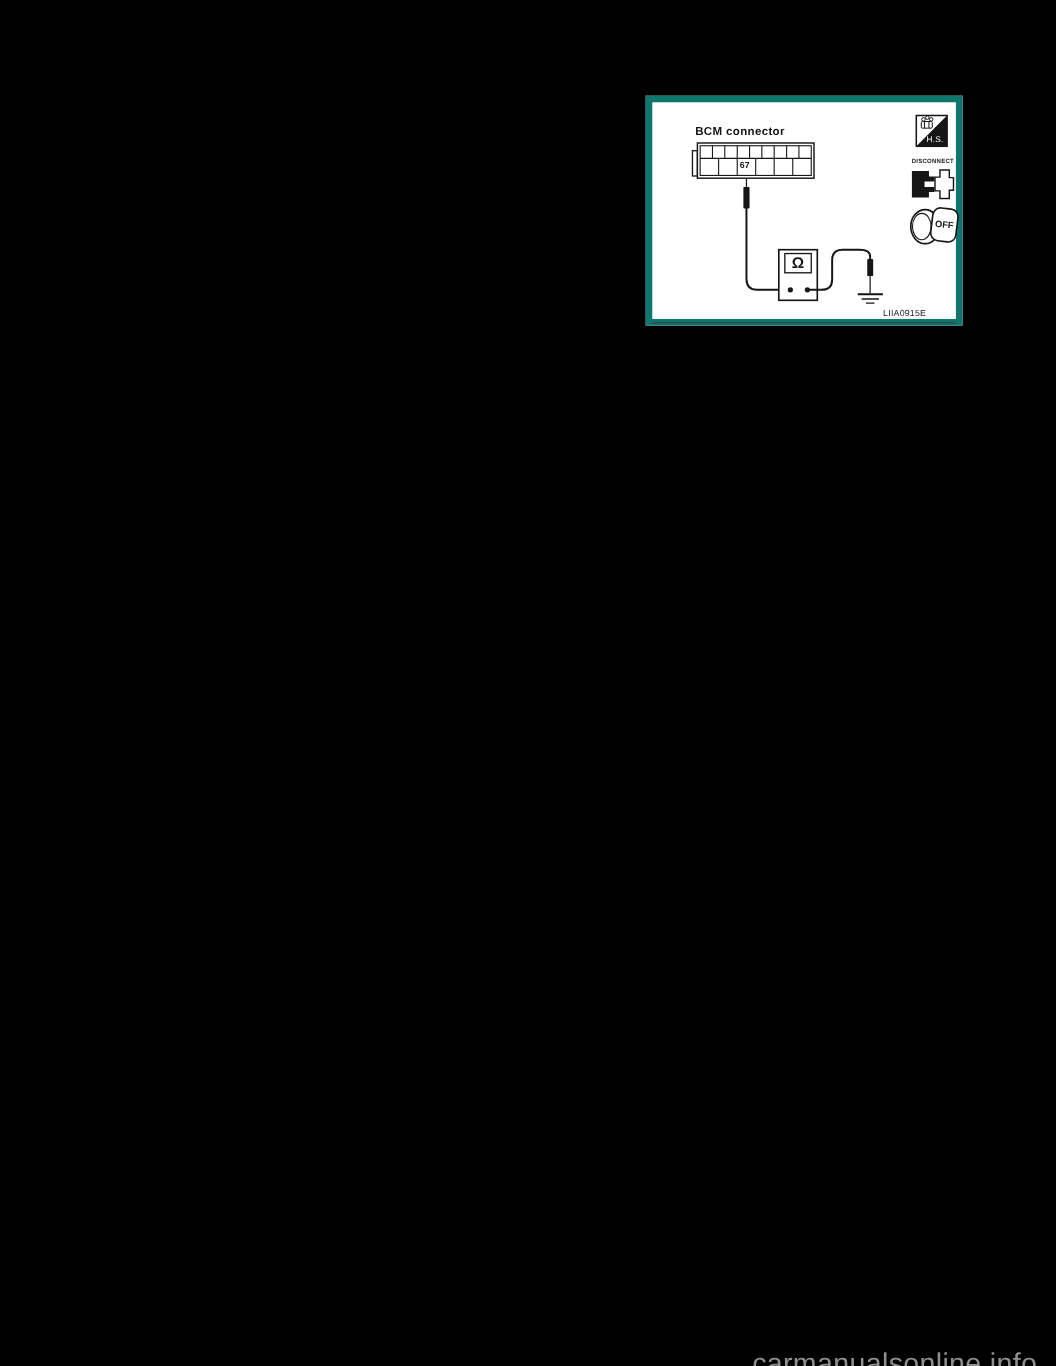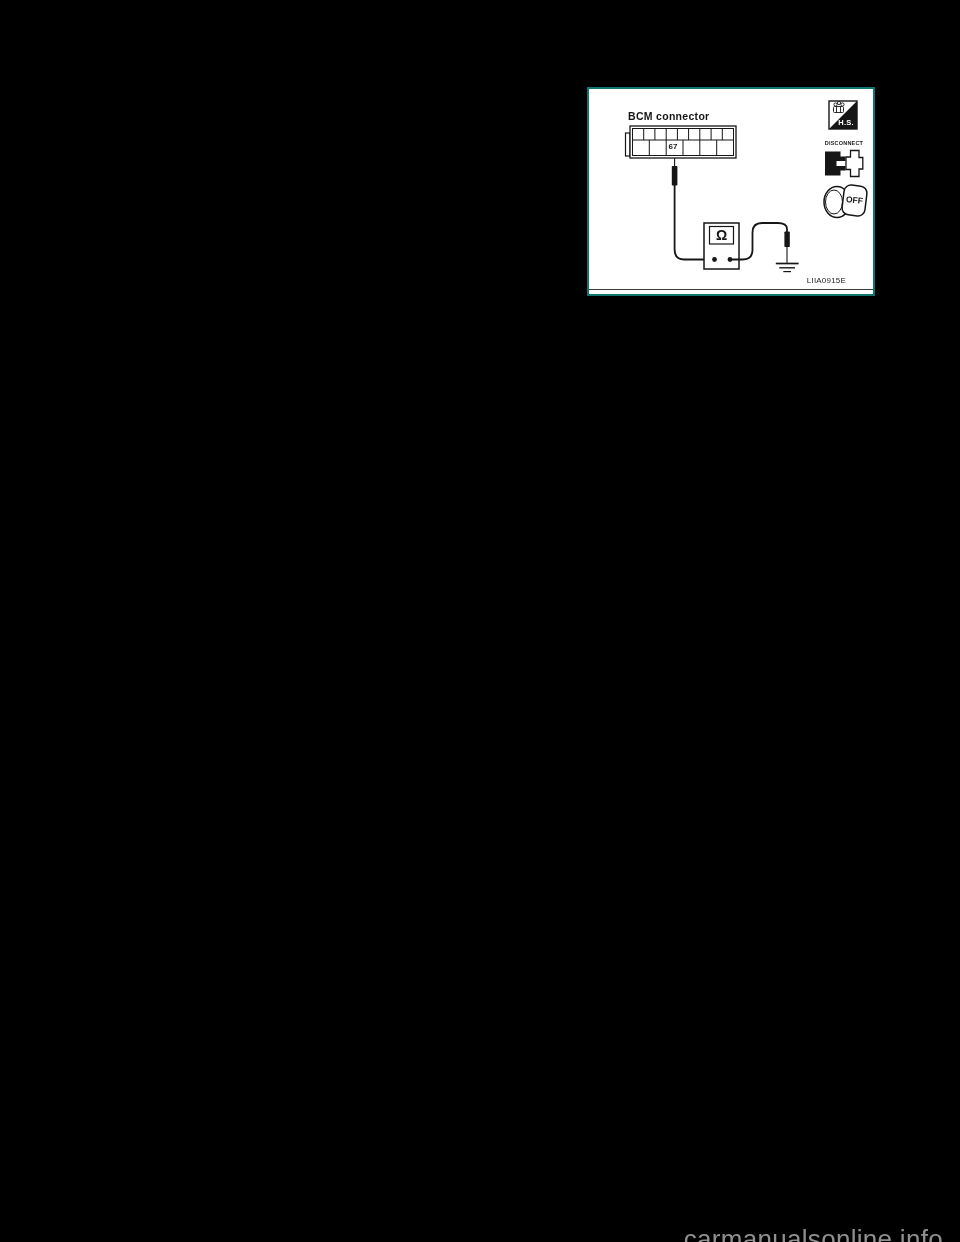--- a/index.html
+++ b/index.html
@@ -9,21 +9,21 @@
     position: relative;
     overflow: hidden;
     font-family: "Liberation Sans", sans-serif;
   }
 
   .figure-panel {
     position: absolute;
     left: 587px; top: 87px;
     width: 288px; height: 209px;
     background: #fff;
-    border: 2px solid #0f766e;
+    border: 6px solid #0f766e;
     box-sizing: border-box;
   }
   .figure-panel svg { position: absolute; left: 0; top: 0; }
 
   .frame-bottom-line {
     position: absolute;
     left: 0; right: 0; top: 200px;
     height: 0;
     border-top: 1px solid #3a3a3a;
   }
@@ -38,21 +38,21 @@
     left: 77px; top: 52.5px; width: 14px;
     text-align: center; font-size: 8px; font-weight: 700;
   }
   .ohm-symbol {
     left: 120px; top: 137px; width: 25px; height: 18px;
     line-height: 18px; text-align: center;
     font-size: 14px; font-weight: 700;
   }
   .hs-badge-label {
     left: 247px; top: 28.5px; width: 20px;
-    text-align: center; font-size: 7.5px; font-weight: 700;
+    text-align: center; font-size: 7.5px; font-weight: 400;
     color: #ffffff; letter-spacing: 0.2px;
   }
   .disconnect-badge-label {
     left: 230px; top: 51px; width: 50px;
     text-align: center; font-size: 5.5px; font-weight: 700;
     letter-spacing: 0.2px; color: #222;
   }
   .key-off-label {
     left: 255px; top: 105.5px; width: 21px;
     text-align: center; font-size: 8.5px; font-weight: 700;

